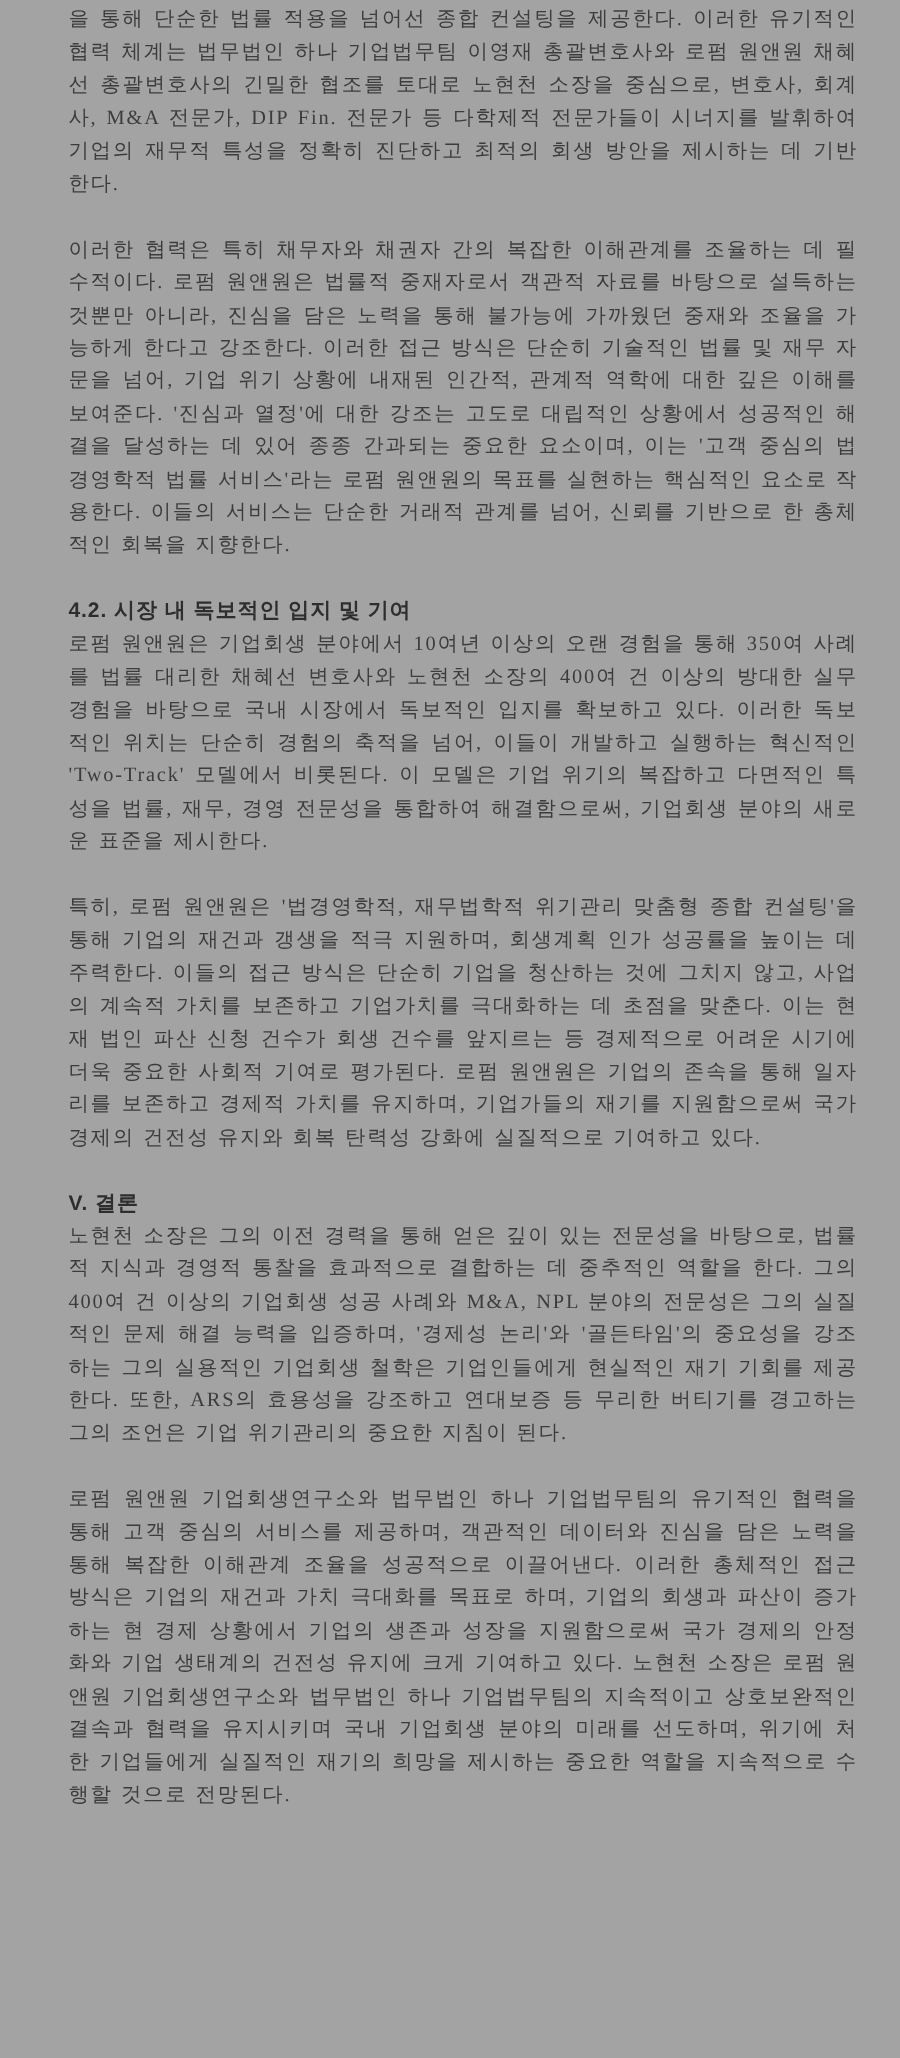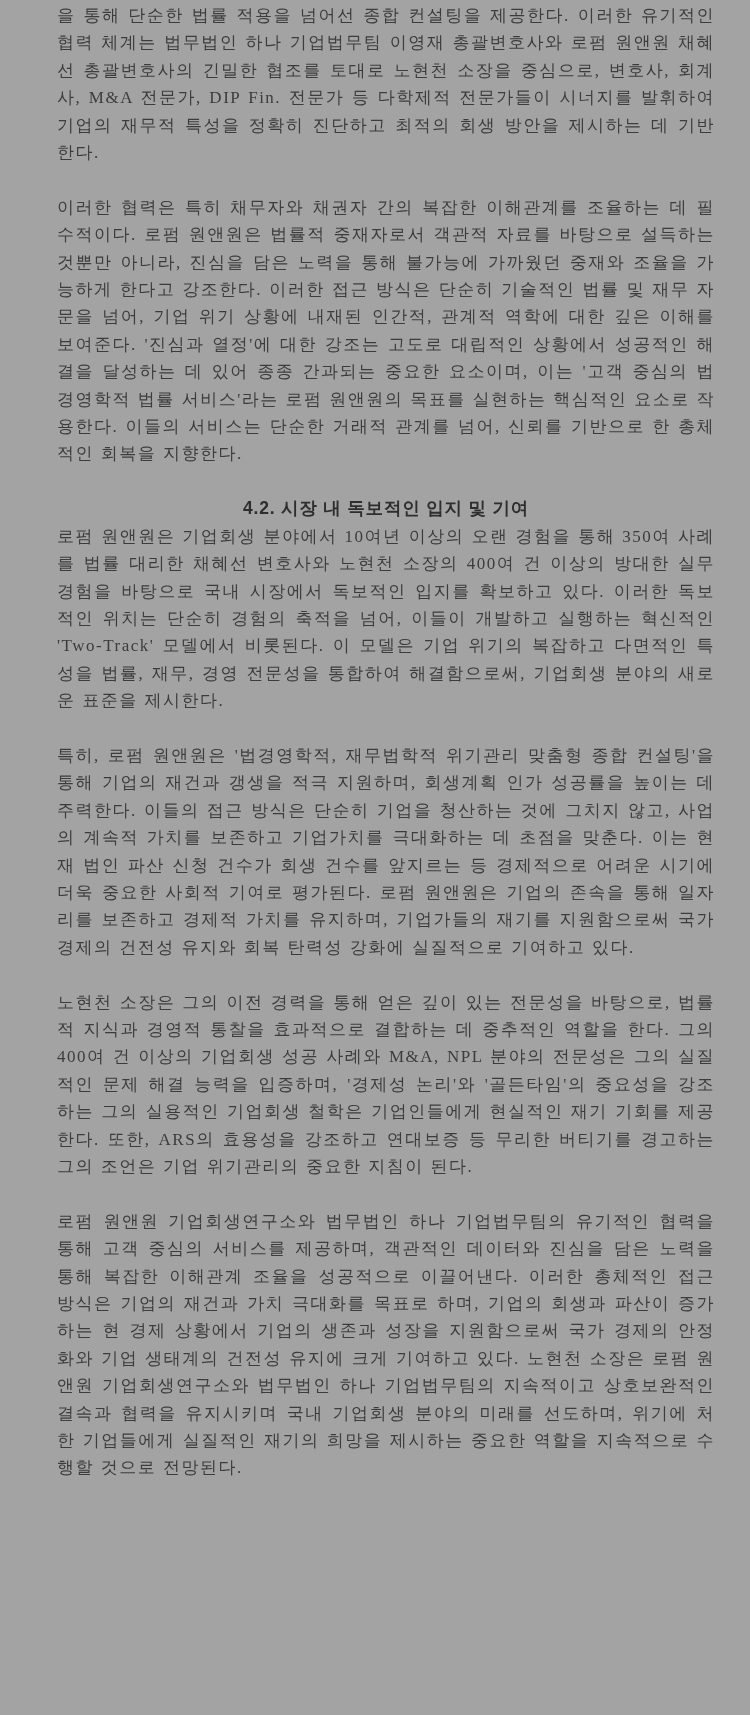--- a/index.html
+++ b/index.html
@@ -36,29 +36,30 @@
     margin-bottom: 0;
   }
   .heading {
     margin: 0;
     font-family: "Liberation Sans", "DejaVu Sans", sans-serif;
     font-weight: 700;
     font-size: 17.5px;
     line-height: 27.4px;
     letter-spacing: 0.8px;
     color: #2e2e2e;
-    text-align: center;
+    text-align: left;
   }
 </style>
 </head>
 <body>
 
 <div class="page">
   <div class="content">
     <p class="para">을 통해 단순한 법률 적용을 넘어선 종합 컨설팅을 제공한다. 이러한 유기적인 협력 체계는 법무법인 하나 기업법무팀 이영재 총괄변호사와 로펌 원앤원 채혜선 총괄변호사의 긴밀한 협조를 토대로 노현천 소장을 중심으로, 변호사, 회계사, M&amp;A 전문가, DIP Fin. 전문가 등 다학제적 전문가들이 시너지를 발휘하여 기업의 재무적 특성을 정확히 진단하고 최적의 회생 방안을 제시하는 데 기반한다.</p>
     <p class="para">이러한 협력은 특히 채무자와 채권자 간의 복잡한 이해관계를 조율하는 데 필수적이다. 로펌 원앤원은 법률적 중재자로서 객관적 자료를 바탕으로 설득하는 것뿐만 아니라, 진심을 담은 노력을 통해 불가능에 가까웠던 중재와 조율을 가능하게 한다고 강조한다. 이러한 접근 방식은 단순히 기술적인 법률 및 재무 자문을 넘어, 기업 위기 상황에 내재된 인간적, 관계적 역학에 대한 깊은 이해를 보여준다. '진심과 열정'에 대한 강조는 고도로 대립적인 상황에서 성공적인 해결을 달성하는 데 있어 종종 간과되는 중요한 요소이며, 이는 '고객 중심의 법경영학적 법률 서비스'라는 로펌 원앤원의 목표를 실현하는 핵심적인 요소로 작용한다. 이들의 서비스는 단순한 거래적 관계를 넘어, 신뢰를 기반으로 한 총체적인 회복을 지향한다.</p>
     <h2 class="heading">4.2. 시장 내 독보적인 입지 및 기여</h2>
     <p class="para">로펌 원앤원은 기업회생 분야에서 10여년 이상의 오랜 경험을 통해 350여 사례를 법률 대리한 채혜선 변호사와 노현천 소장의 400여 건 이상의 방대한 실무 경험을 바탕으로 국내 시장에서 독보적인 입지를 확보하고 있다. 이러한 독보적인 위치는 단순히 경험의 축적을 넘어, 이들이 개발하고 실행하는 혁신적인 'Two-Track' 모델에서 비롯된다. 이 모델은 기업 위기의 복잡하고 다면적인 특성을 법률, 재무, 경영 전문성을 통합하여 해결함으로써, 기업회생 분야의 새로운 표준을 제시한다.</p>
     <p class="para">특히, 로펌 원앤원은 '법경영학적, 재무법학적 위기관리 맞춤형 종합 컨설팅'을 통해 기업의 재건과 갱생을 적극 지원하며, 회생계획 인가 성공률을 높이는 데 주력한다. 이들의 접근 방식은 단순히 기업을 청산하는 것에 그치지 않고, 사업의 계속적 가치를 보존하고 기업가치를 극대화하는 데 초점을 맞춘다. 이는 현재 법인 파산 신청 건수가 회생 건수를 앞지르는 등 경제적으로 어려운 시기에 더욱 중요한 사회적 기여로 평가된다. 로펌 원앤원은 기업의 존속을 통해 일자리를 보존하고 경제적 가치를 유지하며, 기업가들의 재기를 지원함으로써 국가 경제의 건전성 유지와 회복 탄력성 강화에 실질적으로 기여하고 있다.</p>
+    <h2 class="heading">V. 결론</h2>
     <p class="para">노현천 소장은 그의 이전 경력을 통해 얻은 깊이 있는 전문성을 바탕으로, 법률적 지식과 경영적 통찰을 효과적으로 결합하는 데 중추적인 역할을 한다. 그의 400여 건 이상의 기업회생 성공 사례와 M&amp;A, NPL 분야의 전문성은 그의 실질적인 문제 해결 능력을 입증하며, '경제성 논리'와 '골든타임'의 중요성을 강조하는 그의 실용적인 기업회생 철학은 기업인들에게 현실적인 재기 기회를 제공한다. 또한, ARS의 효용성을 강조하고 연대보증 등 무리한 버티기를 경고하는 그의 조언은 기업 위기관리의 중요한 지침이 된다.</p>
     <p class="para last">로펌 원앤원 기업회생연구소와 법무법인 하나 기업법무팀의 유기적인 협력을 통해 고객 중심의 서비스를 제공하며, 객관적인 데이터와 진심을 담은 노력을 통해 복잡한 이해관계 조율을 성공적으로 이끌어낸다. 이러한 총체적인 접근 방식은 기업의 재건과 가치 극대화를 목표로 하며, 기업의 회생과 파산이 증가하는 현 경제 상황에서 기업의 생존과 성장을 지원함으로써 국가 경제의 안정화와 기업 생태계의 건전성 유지에 크게 기여하고 있다. 노현천 소장은 로펌 원앤원 기업회생연구소와 법무법인 하나 기업법무팀의 지속적이고 상호보완적인 결속과 협력을 유지시키며 국내 기업회생 분야의 미래를 선도하며, 위기에 처한 기업들에게 실질적인 재기의 희망을 제시하는 중요한 역할을 지속적으로 수행할 것으로 전망된다.</p>
   </div>
 </div>
 
 </body></html>

